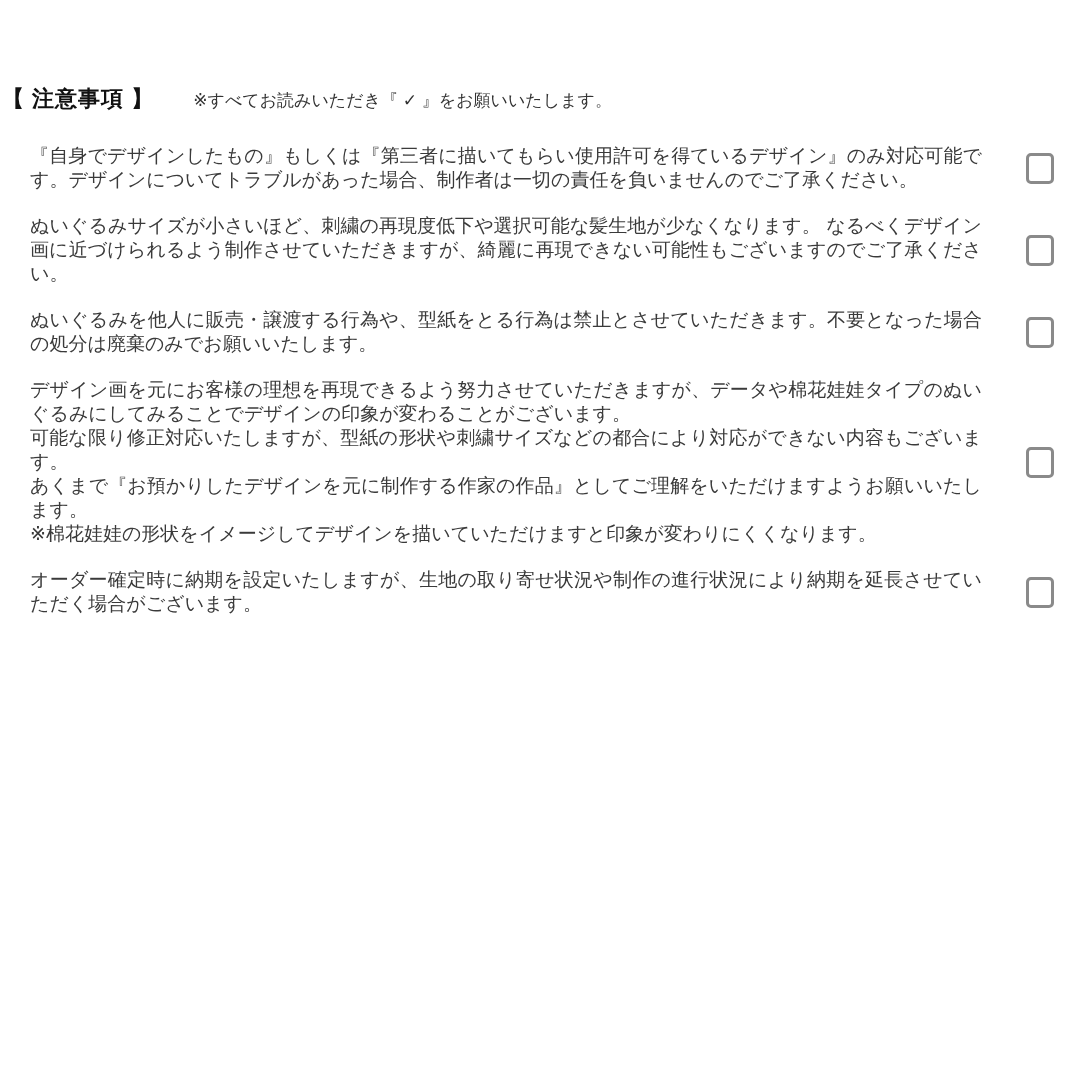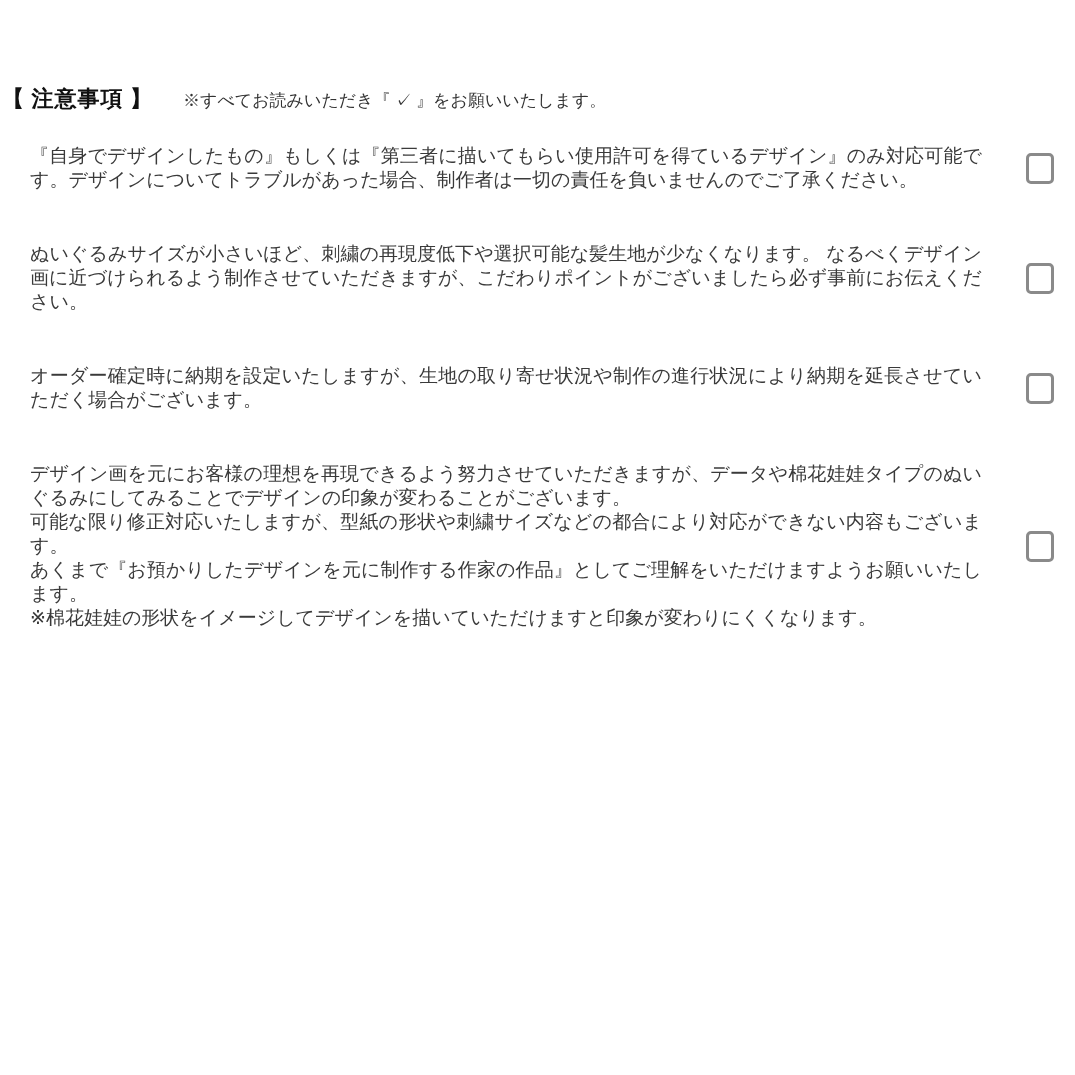--- a/index.html
+++ b/index.html
@@ -13,42 +13,41 @@
     width: 1075px;
     height: 1075px;
     background: #ffffff;
     overflow: hidden;
     box-sizing: border-box;
   }
   .header {
     display: flex;
     align-items: baseline;
     padding: 84px 32px 0 2px;
-    font-family: Liberation Serif, serif;
   }
   .page-title {
     font-size: 22px;
     line-height: 30px;
     font-weight: 700;
     color: #111111;
     letter-spacing: 1px;
     white-space: nowrap;
   }
   .page-subtitle {
     font-size: 17px;
     line-height: 24px;
     color: #333333;
-    margin-left: 30px;
+    margin-left: 39px;
     white-space: nowrap;
   }
   .notice-list {
     margin-top: 30px;
     display: flex;
     flex-direction: column;
-    gap: 50px;
+    gap: 22px;
     padding: 0 21px 0 30px;
   }
   .notice-item {
     display: flex;
     align-items: center;
   }
   .notice-text {
     width: 952px;
     max-width: 952px;
     font-size: 19px;
@@ -79,35 +78,39 @@
   </div>
 
   <div class="notice-list">
 
     <div class="notice-item">
       <div class="notice-text">『自身でデザインしたもの』もしくは『第三者に描いてもらい使用許可を得ているデザイン』のみ対応可能です。デザインについてトラブルがあった場合、制作者は一切の責任を負いませんのでご了承ください。</div>
       <span class="checkbox" role="checkbox" tabindex="0" aria-checked="false"></span>
     </div>
 
     <div class="notice-item">
-      <div class="notice-text">ぬいぐるみサイズが小さいほど、刺繍の再現度低下や選択可能な髪生地が少なくなります。 なるべくデザイン画に近づけられるよう制作させていただきますが、こだわりポイントがございましたら必ず事前にお伝えください。</div>
+      <div class="notice-text">ぬいぐるみサイズが小さいほど、刺繍の再現度低下や選択可能な髪生地が少なくなります。 なるべくデザイン画に近づけられるよう制作させていただきますが、綺麗に再現できない可能性もございますのでご了承ください。</div>
+      <span class="checkbox" role="checkbox" tabindex="0" aria-checked="false"></span>
+    </div>
+
+    <div class="notice-item">
+      <div class="notice-text">ぬいぐるみを他人に販売・譲渡する行為や、型紙をとる行為は禁止とさせていただきます。不要となった場合の処分は廃棄のみでお願いいたします。</div>
       <span class="checkbox" role="checkbox" tabindex="0" aria-checked="false"></span>
     </div>
 
 
 
-
-
-    <div class="notice-item">
-      <div class="notice-text">オーダー確定時に納期を設定いたしますが、生地の取り寄せ状況や制作の進行状況により納期を延長させていただく場合がございます。</div>
-      <span class="checkbox" role="checkbox" tabindex="0" aria-checked="false"></span>
-    </div>
 
     <div class="notice-item">
       <div class="notice-text">デザイン画を元にお客様の理想を再現できるよう努力させていただきますが、データや棉花娃娃タイプのぬいぐるみにしてみることでデザインの印象が変わることがございます。
 可能な限り修正対応いたしますが、型紙の形状や刺繍サイズなどの都合により対応ができない内容もございます。
 あくまで『お預かりしたデザインを元に制作する作家の作品』としてご理解をいただけますようお願いいたします。
 ※棉花娃娃の形状をイメージしてデザインを描いていただけますと印象が変わりにくくなります。</div>
       <span class="checkbox" role="checkbox" tabindex="0" aria-checked="false"></span>
     </div>
 
+    <div class="notice-item">
+      <div class="notice-text">オーダー確定時に納期を設定いたしますが、生地の取り寄せ状況や制作の進行状況により納期を延長させていただく場合がございます。</div>
+      <span class="checkbox" role="checkbox" tabindex="0" aria-checked="false"></span>
+    </div>
+
   </div>
 </div>
 
 </body></html>

